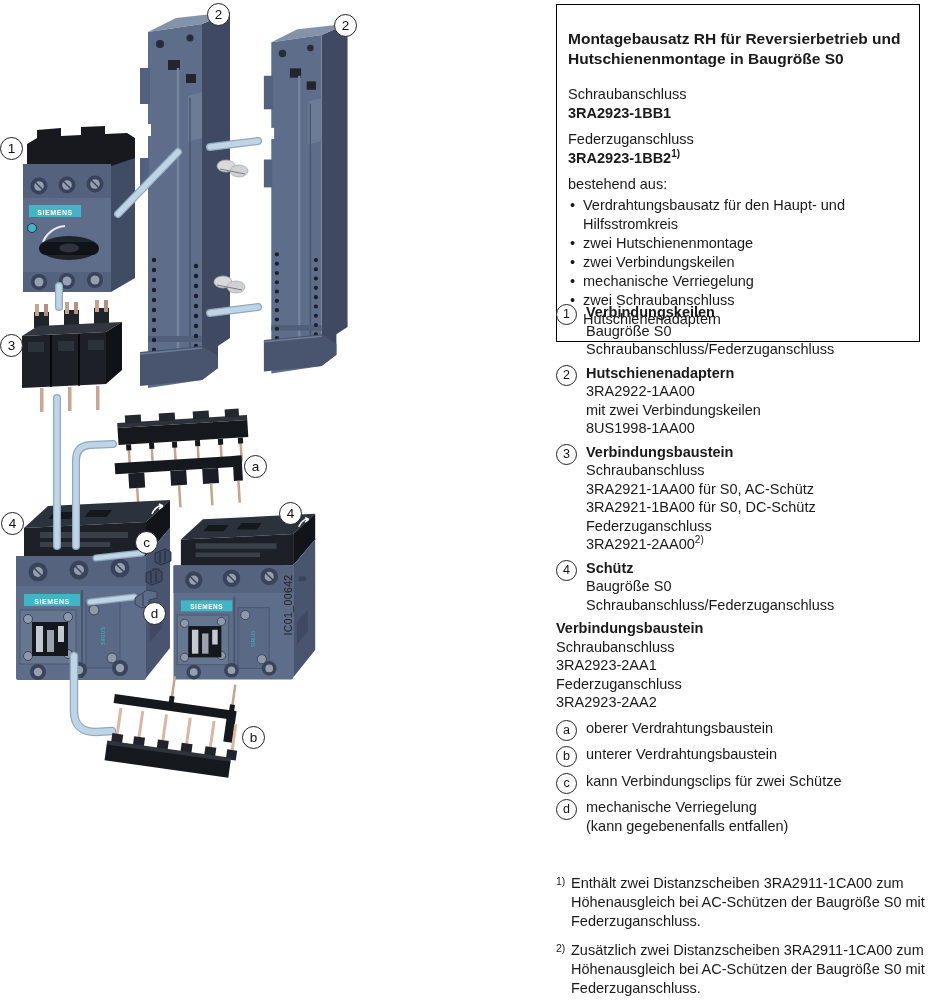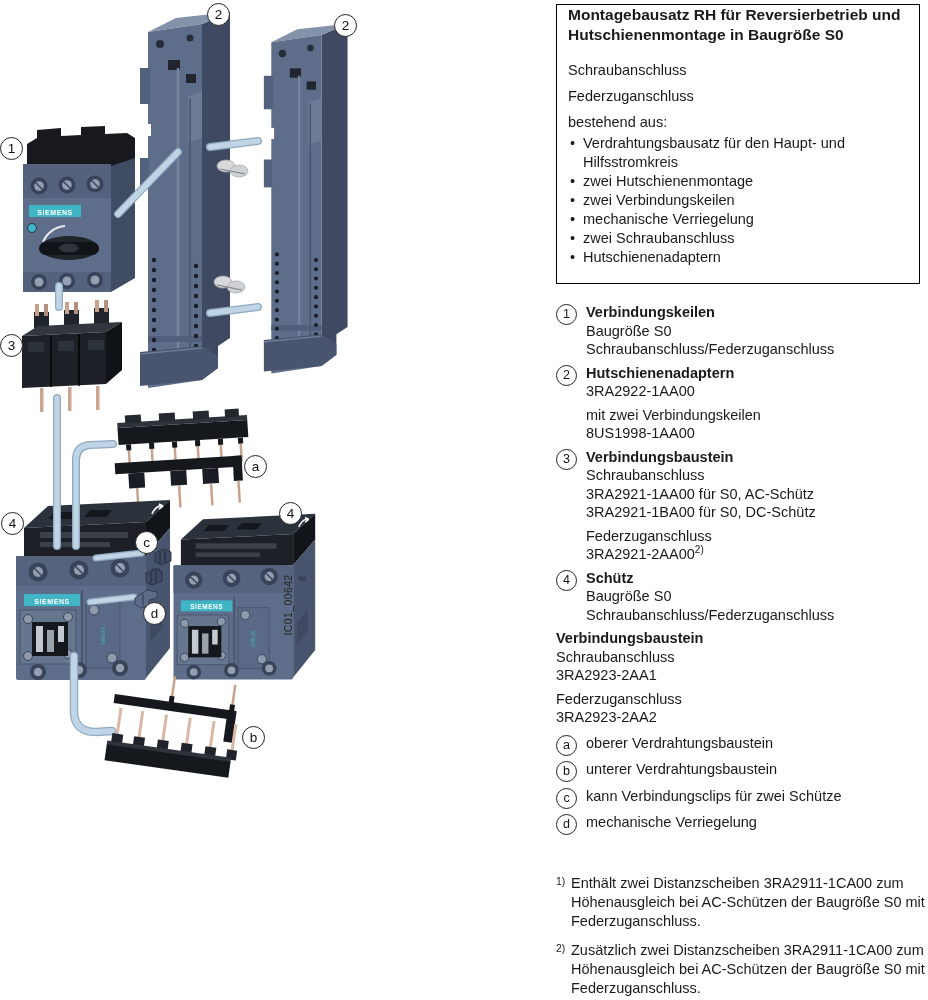--- a/index.html
+++ b/index.html
@@ -11,37 +11,37 @@
   
   .callout{position:absolute;width:21px;height:21px;border:1.4px solid #222;border-radius:50%;
            background:#fff;display:flex;align-items:center;justify-content:center;
            font-size:13.5px;line-height:1;color:#111;}
   .image-id{position:absolute;left:250px;top:598px;width:76px;height:14px;
             transform:rotate(-90deg);font-size:10.5px;letter-spacing:.4px;color:#222;
             display:flex;align-items:center;justify-content:center;white-space:nowrap;}
 
   
   .infobox{position:absolute;left:556px;top:4px;width:340px;min-height:266px;
-           border:1.6px solid #000;padding:0 11px 12px 11px;}
+           border:1.6px solid #000;padding:24px 11px 12px 11px;}
   .infobox .title{font-size:15.5px;font-weight:700;line-height:20px;margin-bottom:16px;}
   .txt{font-size:14.5px;line-height:19px;}
   .b{font-weight:700;}
   .grp{margin-bottom:7px;}
   .sup{font-size:10px;vertical-align:super;line-height:0;}
   ul.bullets{list-style:none;margin:2px 0 0 0;padding:0;}
   ul.bullets li{position:relative;padding-left:15px;font-size:14.5px;line-height:19px;}
   ul.bullets li .dot{position:absolute;left:2px;top:0;}
 
   .legend-col{position:absolute;left:556px;top:303px;width:372px;font-size:14.5px;line-height:18.5px;}
   .litem{display:flex;margin-bottom:5px;}
   .marker{flex:none;width:19px;height:19px;border:1.3px solid #222;border-radius:50%;
           background:#fff;display:flex;align-items:center;justify-content:center;
           font-size:12.5px;line-height:1;color:#111;margin-top:1px;}
   .lbody{margin-left:9px;}
-  .pgap{margin-top:5px;}
+  .pgap{}
   .wkit{margin-top:4px;margin-bottom:7px;}
   .letter-row{display:flex;margin-bottom:4.5px;margin-top:1px;}
 
   .footnotes{position:absolute;left:556px;top:874px;width:372px;font-size:14.5px;line-height:19px;}
   .fnote{display:flex;margin-bottom:10px;}
   .fnmark{flex:none;width:15px;font-size:10.5px;margin-top:-2px;}
 </style>
 </head>
 <body>
 
@@ -384,23 +384,25 @@
         <span>b</span>
       </div>
 
     <div class="image-id">IC01_00642</div>
   </div>
 
   <div class="infobox">
     <div class="title">Montagebausatz RH für Reversierbetrieb und Hutschienenmontage in Baugröße S0</div>
     <div class="grp">
       <div class="txt">Schraubanschluss</div>
+      <div class="txt b">3RA2923-1BB1</div>
     </div>
     <div class="grp">
       <div class="txt">Federzuganschluss</div>
+      <div class="txt b"><span>3RA2923-1BB2</span><span class="sup">1)</span></div>
     </div>
     <div class="txt">bestehend aus:</div>
     <ul class="bullets">
       <li><span class="dot">•</span><span>Verdrahtungsbausatz für den Haupt- und Hilfsstromkreis</span></li>
       <li><span class="dot">•</span><span>zwei Hutschienenmontage</span></li>
       <li><span class="dot">•</span><span>zwei Verbindungskeilen</span></li>
       <li><span class="dot">•</span><span>mechanische Verriegelung</span></li>
       <li><span class="dot">•</span><span>zwei Schraubanschluss</span></li>
       <li><span class="dot">•</span><span>Hutschienenadaptern</span></li>
     </ul>
@@ -465,20 +467,21 @@
       <div class="lbody">unterer Verdrahtungsbaustein</div>
     </div>
     <div class="letter-row">
       <div class="marker">c</div>
       <div class="lbody">kann Verbindungsclips für zwei Schütze</div>
     </div>
     <div class="letter-row">
       <div class="marker">d</div>
       <div class="lbody">
         <div>mechanische Verriegelung</div>
+        <div>(kann gegebenenfalls entfallen)</div>
       </div>
     </div>
   </div>
 
   <div class="footnotes">
     <div class="fnote">
       <div class="fnmark">1)</div>
       <div>Enthält zwei Distanzscheiben 3RA2911-1CA00 zum Höhenausgleich bei AC-Schützen der Baugröße S0 mit Federzuganschluss.</div>
     </div>
     <div class="fnote">

